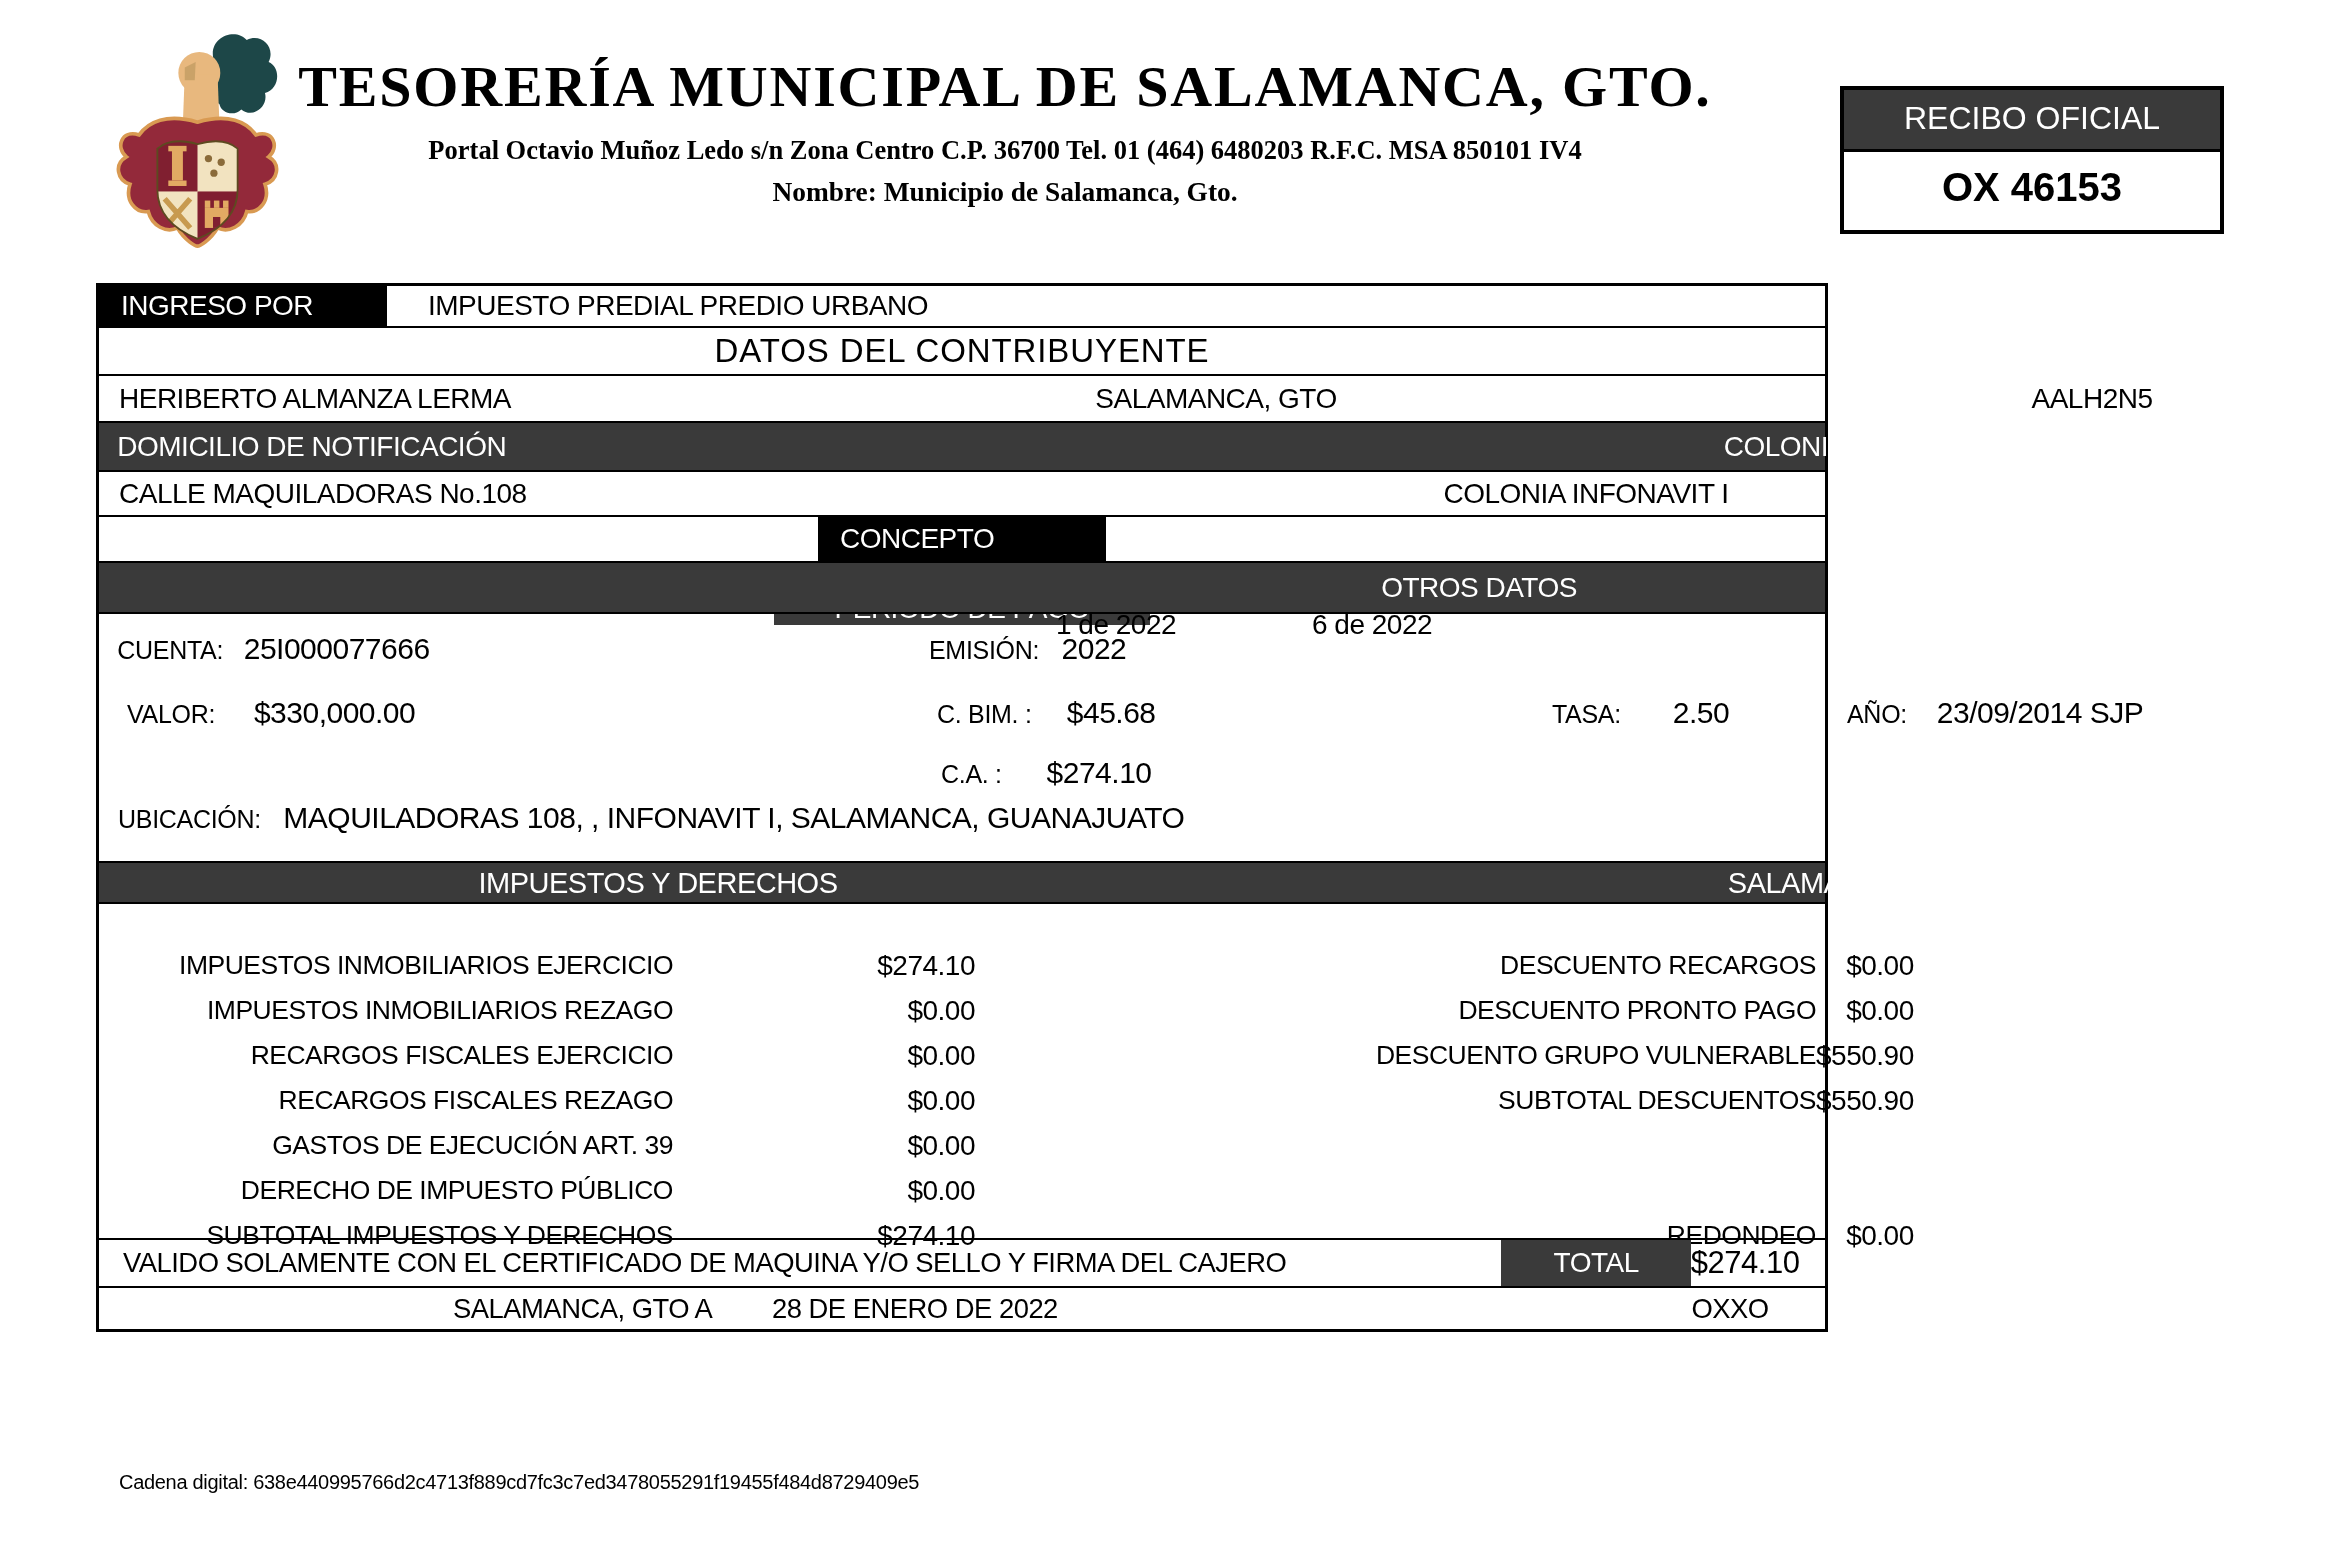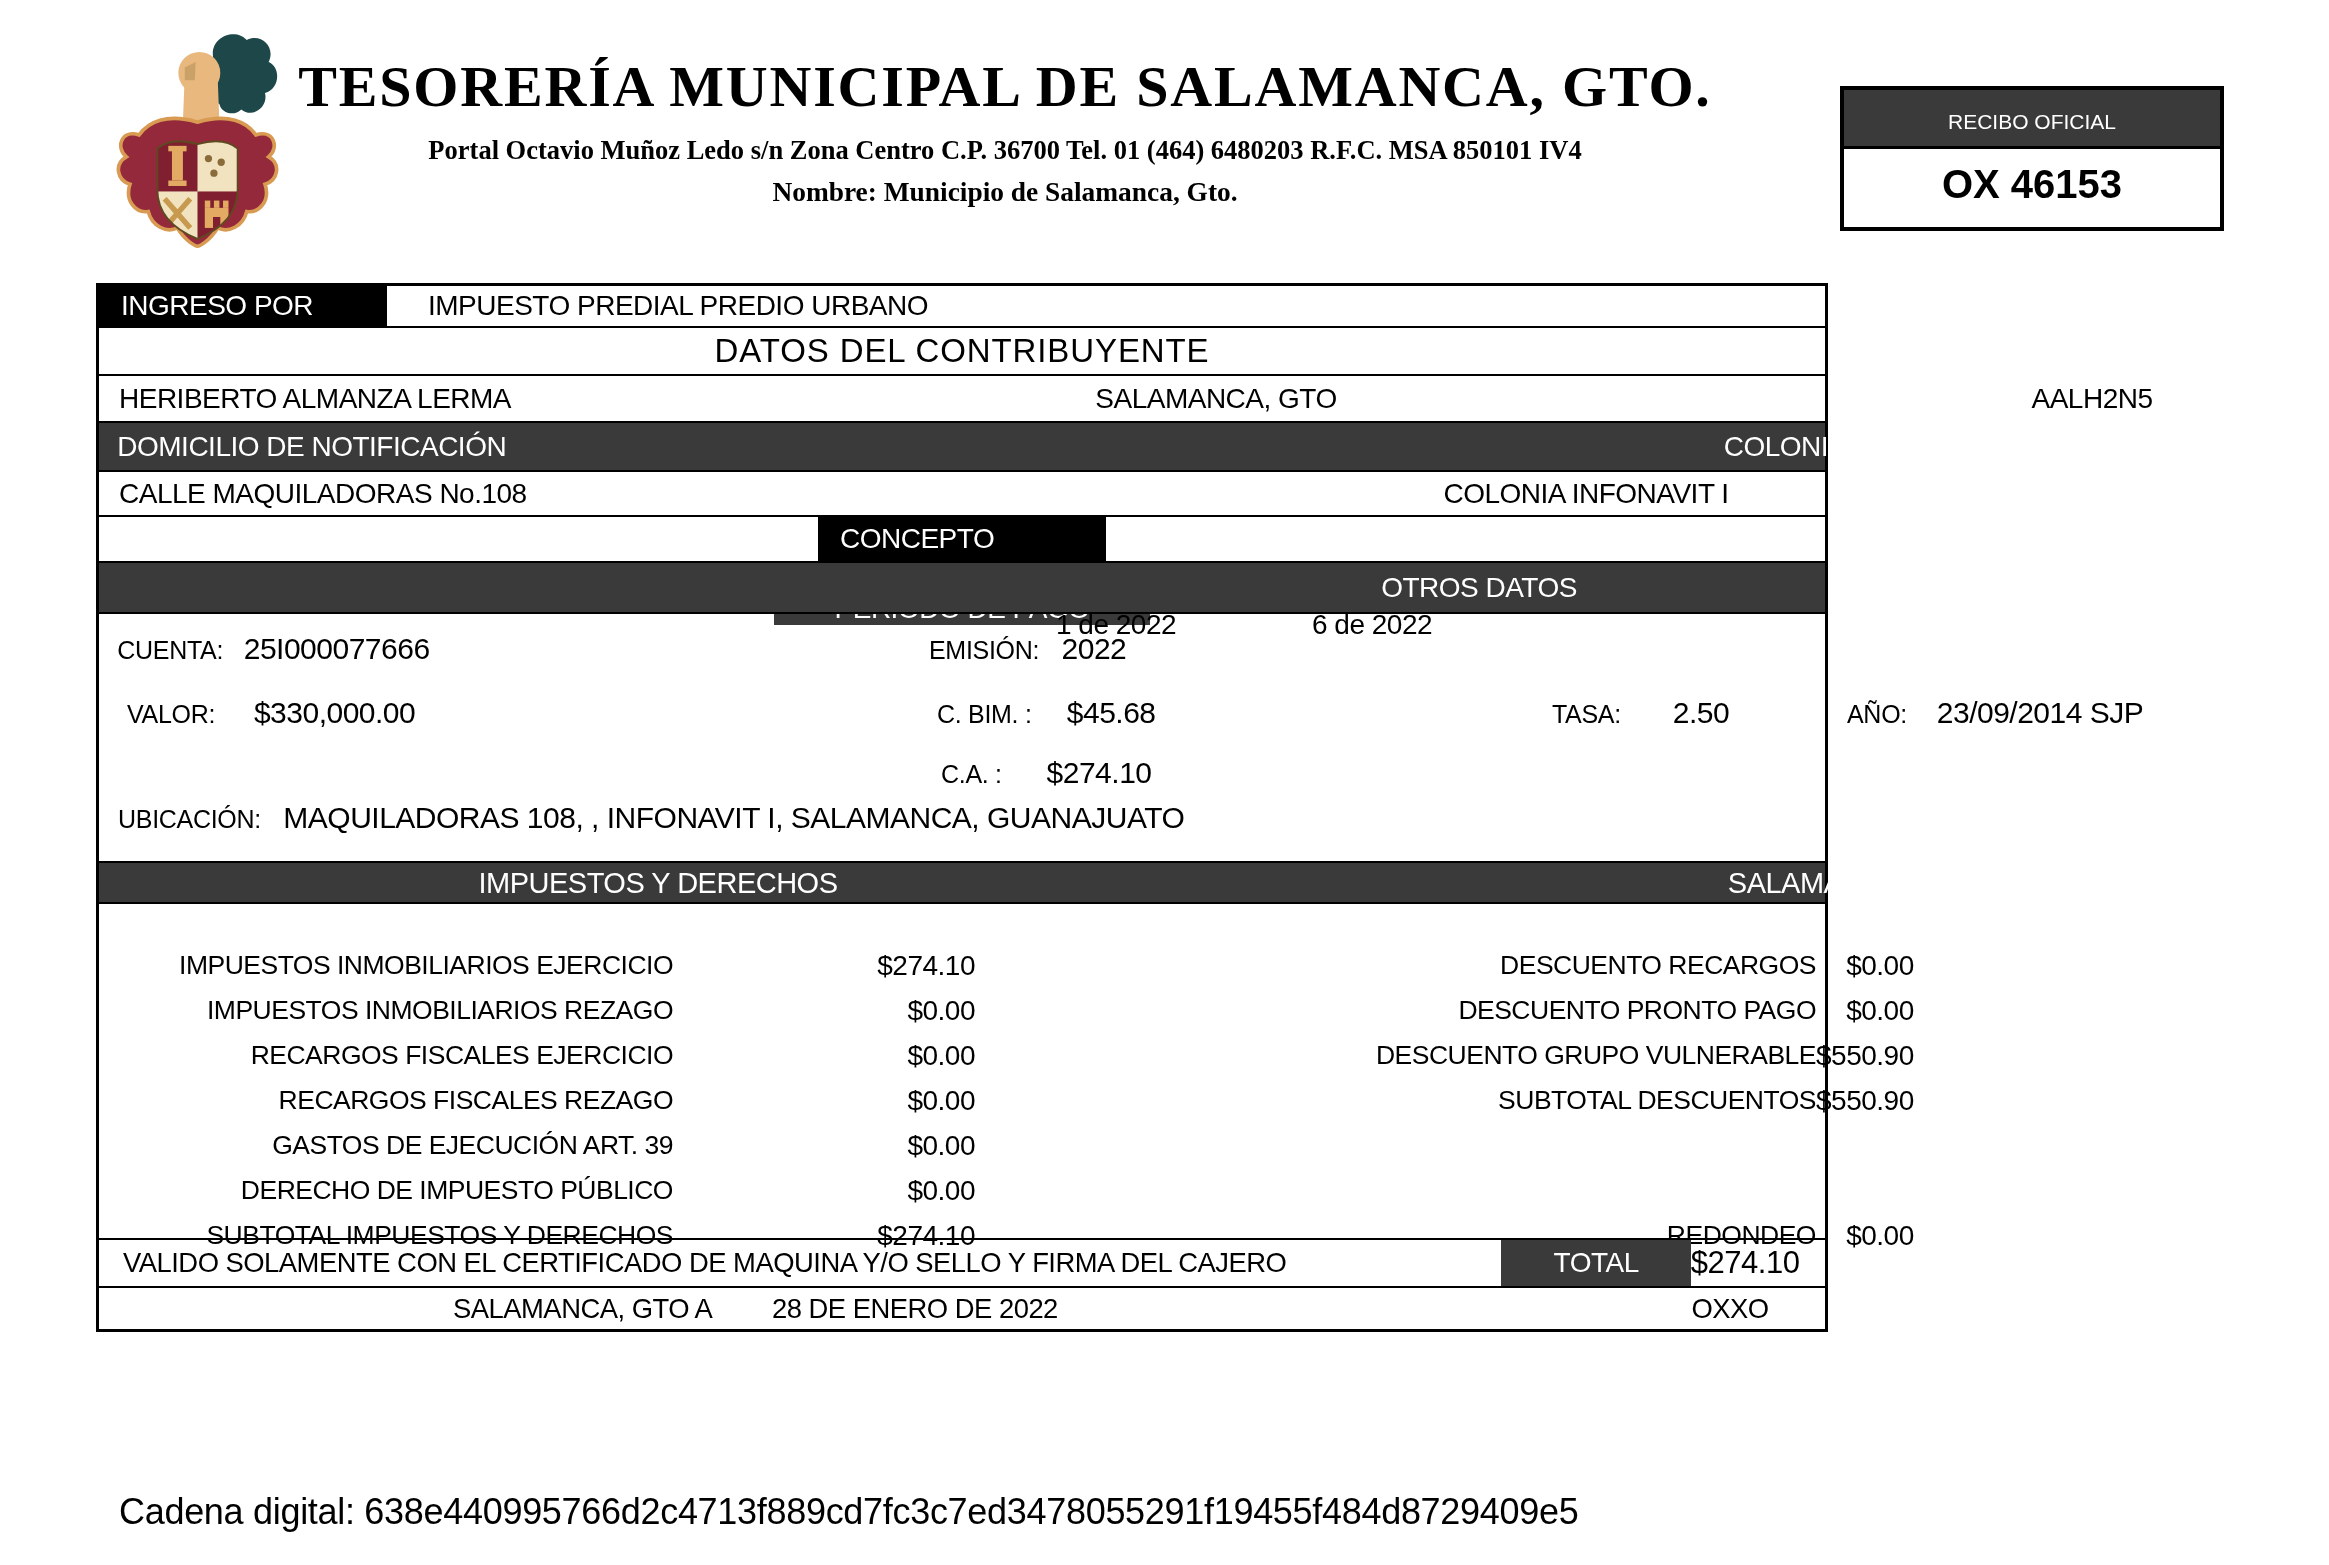--- a/index.html
+++ b/index.html
@@ -7,21 +7,21 @@
   body { position:relative; font-family:"Liberation Sans", sans-serif; color:#000; letter-spacing:-0.5px; }
 
   
   .logo { position:absolute; left:108px; top:20px; width:179px; height:228px; }
   .head-text { position:absolute; left:265px; top:53px; width:1480px; text-align:center; font-family:"Liberation Serif", serif; font-weight:bold; letter-spacing:0; }
   .head-title { font-size:58px; letter-spacing:1.8px; white-space:nowrap; }
   .head-addr  { font-size:26.5px; margin-top:14.6px; white-space:nowrap; }
   .head-name  { font-size:27.4px; margin-top:11px; }
 
   .recibo { position:absolute; left:1840px; top:86px; width:384px; border:4.6px solid #000; background:#fff; }
-  .recibo-head { background:#3a3a3a; color:#fff; font-size:21px; text-align:center; padding:20px 0 12px; border-bottom:3.7px solid #000; letter-spacing:0; }
+  .recibo-head { background:#3a3a3a; color:#fff; font-size:32px; text-align:center; padding:10px 0 12px; border-bottom:3.7px solid #000; letter-spacing:0; }
   .recibo-num  { font-size:40px; font-weight:bold; text-align:center; padding:12.8px 0 20px; letter-spacing:0; }
 
   
   .sheet { position:absolute; left:96px; top:283px; width:1732px; border:3.7px solid #000; background:#fff; }
   .row { position:relative; border-bottom:2.7px solid #000; display:flex; align-items:center; font-size:28px; }
   .row:last-child { border-bottom:none; }
   .bar { background:#3a3a3a; color:#fff; }
   .cell-black { background:#000; color:#fff; height:100%; display:flex; align-items:center; padding-left:22px; flex:none; }
   .abs { position:absolute; top:50%; transform:translateY(-50%); white-space:nowrap; }
   .absc { position:absolute; top:50%; transform:translate(-50%,-50%); white-space:nowrap; }
@@ -46,21 +46,21 @@
   .items-grid .money { font-size:28px; }
   .items-grid .rv { padding-right:23px; }
 
   .r-total { height:48px; }
   .r-total .note { width:1429px; padding-left:24px; font-size:27.4px; }
   .r-total .total-cell { width:193px; height:100%; background:#3a3a3a; color:#fff; display:flex; align-items:center; justify-content:center; font-size:28px; }
   .r-total .total-val { flex:1; text-align:right; padding-right:25.6px; font-size:31px; }
 
   .r-date { height:41px; font-size:27.4px; }
 
-  .cadena { position:absolute; left:119px; top:1471px; font-size:36px; letter-spacing:-0.3px;margin-top:20px; }
+  .cadena { position:absolute; left:119px; top:1471px; font-size:20px; letter-spacing:-0.3px; }
 </style>
 </head>
 <body>
 
 <svg class="logo" viewBox="0 0 196 250" aria-hidden="true">
 
   <path d="M115 40 C112 18 140 8 152 22 C168 14 184 30 176 46 C190 52 188 76 172 80 C176 96 158 108 146 98 C138 106 124 102 122 92 C112 88 110 70 118 64 C110 58 110 46 115 40 Z" fill="#1d4748"></path>
 
   <circle cx="100" cy="58" r="23" fill="#e8b87e"></circle>
   <path d="M84 60 L120 60 L122 112 L82 112 Z" fill="#e8b87e"></path>

